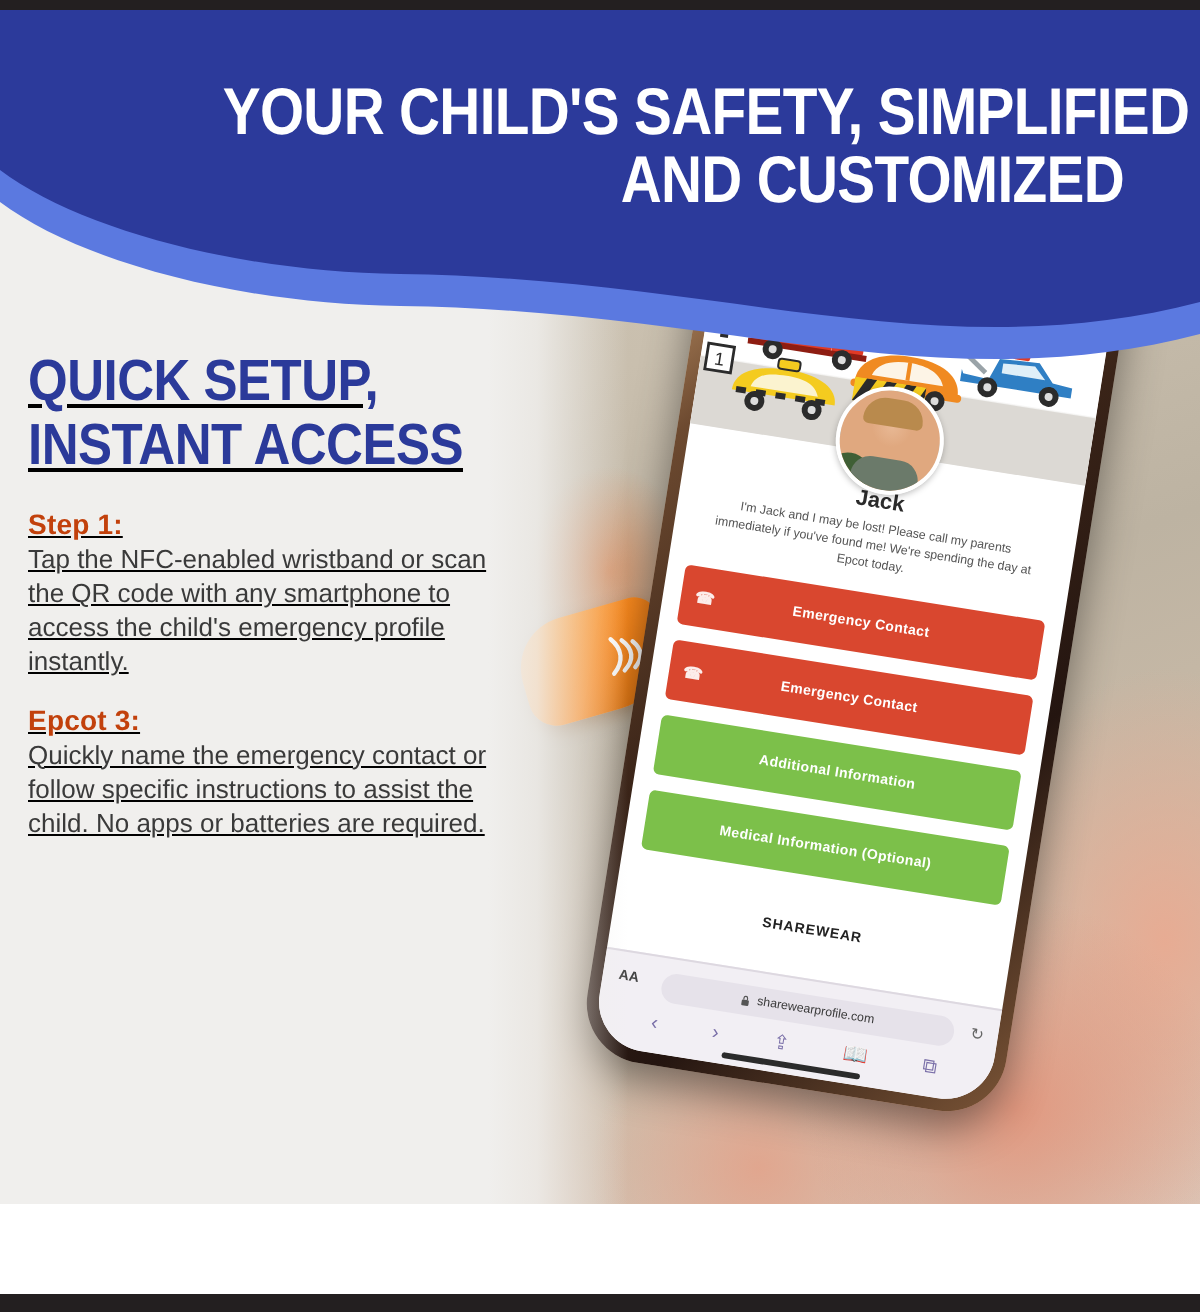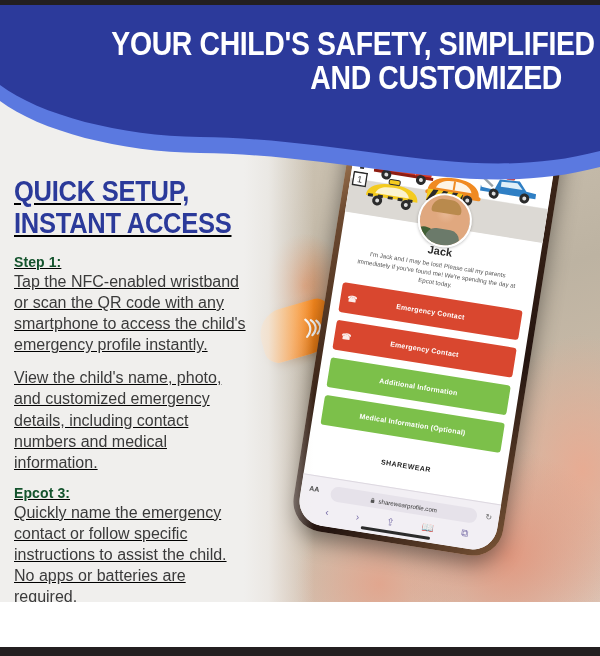--- a/index.html
+++ b/index.html
@@ -327,21 +327,21 @@
   .banner {
     position: absolute;
     left: 0; top: 5px;
     width: 600px; height: 180px;
     z-index: 20;
     pointer-events: none;
   }
   .banner svg { display: block; }
   .banner-text {
     position: absolute;
-    left: 0; top: 0;
+    left: 0; top: 12px;
     width: 600px;
     padding: 22px 38px 0 38px;
     box-sizing: border-box;
     text-align: right;
   }
   .banner-line {
     font-family: "Liberation Sans", sans-serif;
     font-weight: bold;
     font-size: 33px;
     line-height: 1.03;
@@ -372,26 +372,26 @@
     transform: scaleX(0.88);
     transform-origin: left center;
     white-space: nowrap;
     margin: 0;
   }
   .steps { margin-top: 14px; }
   .step { margin-bottom: 12px; }
   .step-label {
     font-size: 14px;
     font-weight: bold;
-    color: #14532d;
+    color: #c2410c;
     margin: 0 0 1px 0;
     letter-spacing: .1px;
   }
   .step-body {
-    font-size: 16px;
+    font-size: 13px;
     line-height: 1.32;
     color: #3a3a3a;
     margin: 0;
   }
 </style>
 </head>
 <body>
 
 <div id="page">
 
@@ -589,21 +589,20 @@
     <div class="left-col">
       <h2 class="section-title">QUICK SETUP,</h2>
       <h2 class="section-title">INSTANT ACCESS</h2>
 
       <div class="steps">
         <div class="step">
           <p class="step-label">Step 1:</p>
           <p class="step-body">Tap the NFC-enabled wristband or scan the QR code with any smartphone to access the child's emergency profile instantly.</p>
         </div>
         <div class="step">
-          <p class="step-body">View the child's name, photo, and customized emergency details, including contact numbers and medical information.</p>
         </div>
         <div class="step">
           <p class="step-label">Epcot 3:</p>
           <p class="step-body">Quickly name the emergency contact or follow specific instructions to assist the child. No apps or batteries are required.</p>
         </div>
       </div>
     </div>
 
   </div>
 

